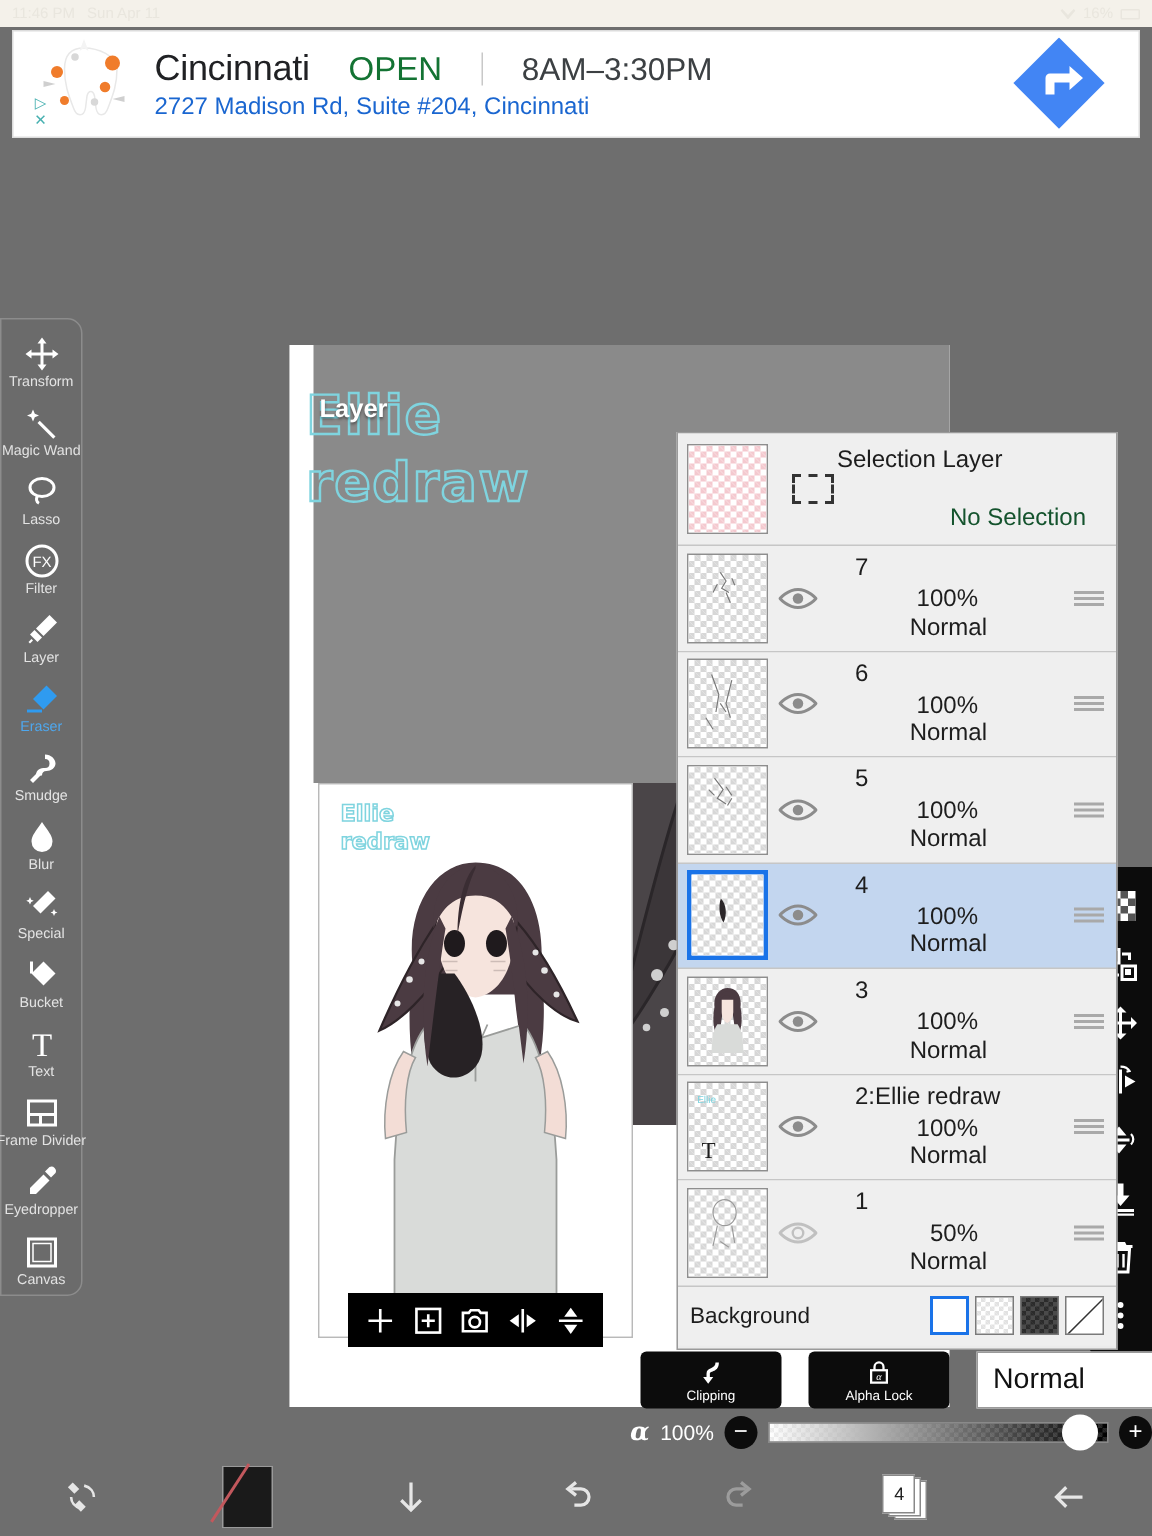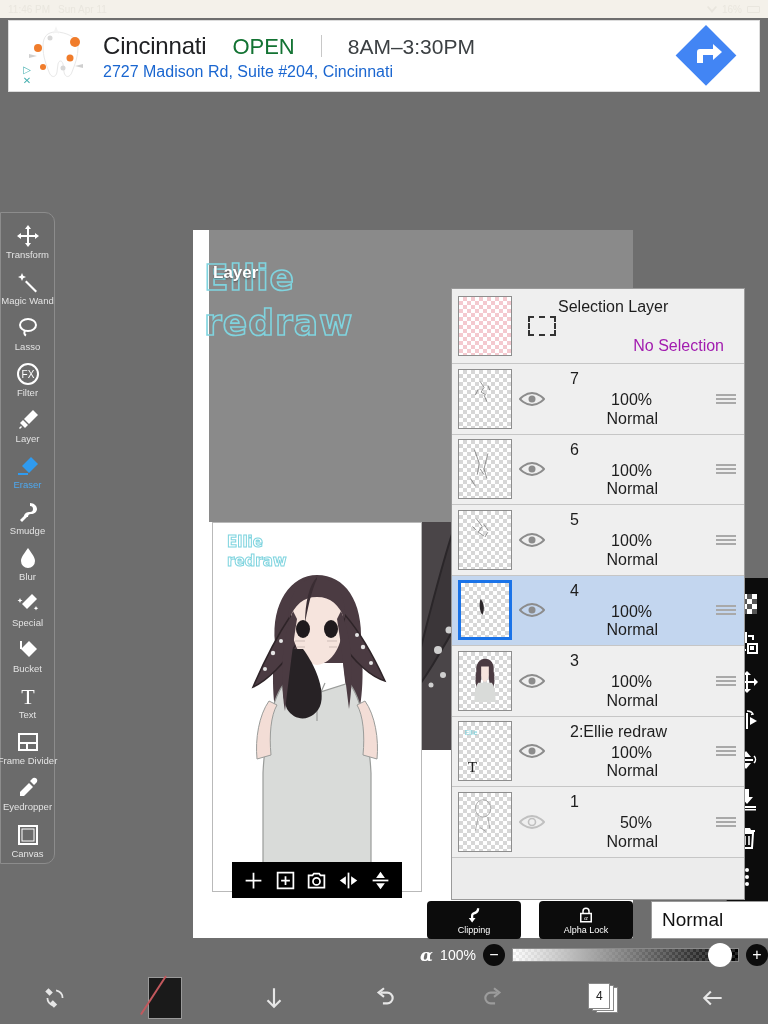--- a/index.html
+++ b/index.html
@@ -161,21 +161,21 @@
   .lname { position:absolute; left:18px; top:6px; font-size:16px; color:#1d1d1d; }
   .lopa { position:absolute; right:56px; top:27px; font-size:16px; color:#1d1d1d; }
   .lmode { position:absolute; right:50px; bottom:6px; font-size:16px; color:#1d1d1d; }
   .handle { width:36px; display:flex; align-items:center; justify-content:center; flex:0 0 auto; }
   .handle i { display:block; width:20px; height:2px; background:#a9a9a9; margin:2px 0; }
 
   
   .sel-row { height:75px; display:flex; align-items:center; background:#efefef; border-bottom:1px solid #c6c6c6; position:relative; }
   .sel-dash { width:28px; height:20px; border:2px dashed #333; margin-left:16px; }
   .sel-title { position:absolute; left:106px; top:9px; font-size:16px; color:#1d1d1d; }
-  .sel-none { position:absolute; right:20px; bottom:8px; font-size:16px; color:#a21caf; }
+  .sel-none { position:absolute; right:20px; bottom:8px; font-size:16px; color:#14532d; }
 
   
   .bg-row { height:39px; display:flex; align-items:center; background:#efefef; padding:0 8px; }
   .bg-label { font-size:15px; color:#1d1d1d; }
   .bg-swatches { margin-left:auto; display:flex; gap:4px; }
   .sw { width:26px; height:26px; border:1px solid #7a7a7a; position:relative; overflow:hidden; background:#fff; }
   .sw.sel { border:2px solid #1a73e8; }
   .sw.chk-light { background-image:
       linear-gradient(45deg,#e2e2e2 25%,transparent 25%,transparent 75%,#e2e2e2 75%),
       linear-gradient(45deg,#e2e2e2 25%,transparent 25%,transparent 75%,#e2e2e2 75%);
@@ -837,20 +837,29 @@
       </div>
       <div class="handle">
           <div>
             <i></i>
             <i></i>
             <i></i>
           </div>
         </div>
     </div>
 
+    <div class="bg-row">
+      <span class="bg-label">Background</span>
+      <span class="bg-swatches">
+        <span class="sw sel"></span>
+        <span class="sw chk-light"></span>
+        <span class="sw chk-dark"></span>
+        <span class="sw diag"></span>
+      </span>
+    </div>
   </div>
 
   <div class="layer-ctrl">
     <div class="ctrl-btn">
       <svg viewBox="0 0 24 24">
           <path d="M16 3c0 6-8 4-8 10v3h-3l4.5 6 4.5-6h-3v-3c0-3 8-1 8-10z"></path>
         </svg>
       <span>Clipping</span>
     </div>
     <div class="ctrl-btn">

